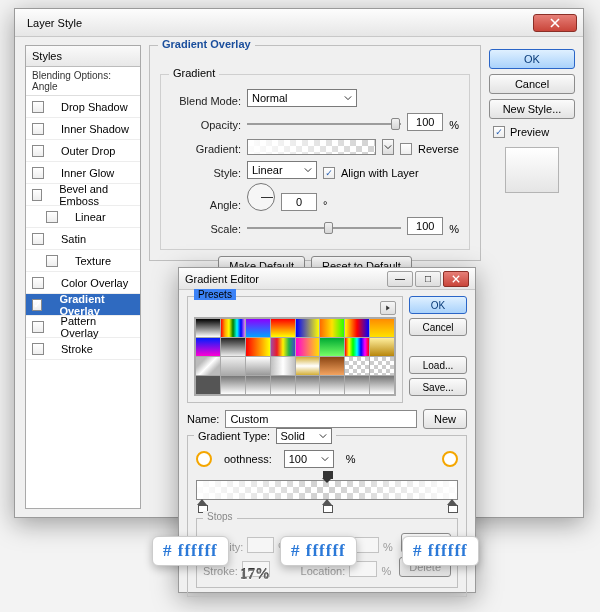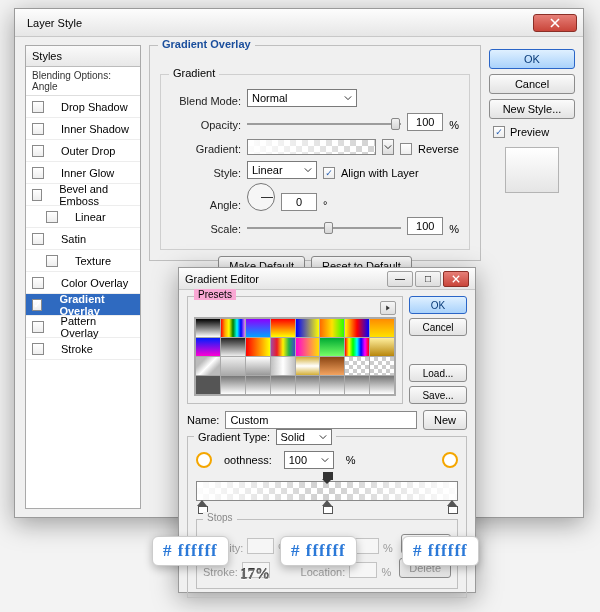--- a/index.html
+++ b/index.html
@@ -47,21 +47,21 @@
 
 .ged{left:178px;top:267px;width:298px;height:326px}
 .ged .titlebar{height:22px}
 .ged-title{font-size:11px}
 .titlebar-btns{margin-left:auto;display:flex;gap:2px}
 .tb-btn{width:26px;height:16px;border:1px solid #a0a0a0;background:linear-gradient(#f6f6f6,#dedede);display:flex;align-items:center;justify-content:center;border-radius:2px;font-size:10px}
 .tb-btn.red{background:linear-gradient(#e67f77,#c9453a);border-color:#8a2f27;color:#fff}
 .ged-body{padding:6px 8px 8px;display:flex;flex-direction:column;gap:6px}
 .presets-wrap{display:flex;gap:6px}
 .presets{flex:1;border:1px solid #bfbfbf;padding:4px 6px 6px;position:relative}
-.presets .legend{position:absolute;top:-8px;left:6px;background:#f9a8d4;padding:0 4px;font-size:10px}
+.presets .legend{position:absolute;top:-8px;left:6px;background:#3b82f6;padding:0 4px;font-size:10px}
 .presets-toolbar{display:flex;justify-content:flex-end;margin-bottom:2px}
 .preset-grid{display:grid;grid-template-columns:repeat(8,1fr);grid-auto-rows:18px;gap:1px;border:1px solid #aaa;background:#aaa;padding:1px}
 .sw{background:#888}
 .ged-right{width:58px;display:flex;flex-direction:column;gap:4px}
 .ged-right .btn{min-width:56px;font-size:10px;padding:2px 4px;height:18px}
 .name-row{display:flex;align-items:center;gap:6px}
 .name-row input{flex:1;height:18px;border:1px solid #888;padding:0 4px;background:#fff}
 .gtype{border:1px solid #bfbfbf;padding:14px 8px 8px;position:relative}
 .gtype .legend{position:absolute;top:-8px;left:6px;background:#f0f0f0;padding:0 4px;font-size:10px}
 .smoothrow{display:flex;align-items:center;gap:12px}
@@ -298,21 +298,21 @@
             <div class="sw" style="background: linear-gradient(rgb(119, 119, 119), rgb(255, 255, 255));"></div>
             <div class="sw" style="background: linear-gradient(rgb(119, 119, 119), rgb(255, 255, 255));"></div>
             <div class="sw" style="background: linear-gradient(rgb(119, 119, 119), rgb(255, 255, 255));"></div>
             <div class="sw" style="background: linear-gradient(rgb(119, 119, 119), rgb(255, 255, 255));"></div>
             <div class="sw" style="background: linear-gradient(rgb(119, 119, 119), rgb(255, 255, 255));"></div>
           </div>
       </div>
       <div class="ged-right">
         <div class="btn ok-btn">OK</div>
         <div class="btn">Cancel</div>
-        <div class="btn" style="margin-top:24px">Load...</div>
+        <div class="btn" style="margin-top:16px">Load...</div>
         <div class="btn">Save...</div>
       </div>
     </div>
 
     <div class="name-row">
       <span>Name:</span>
       <input value="Custom" style="">
       <div class="btn" style="min-width:44px">New</div>
     </div>
 

